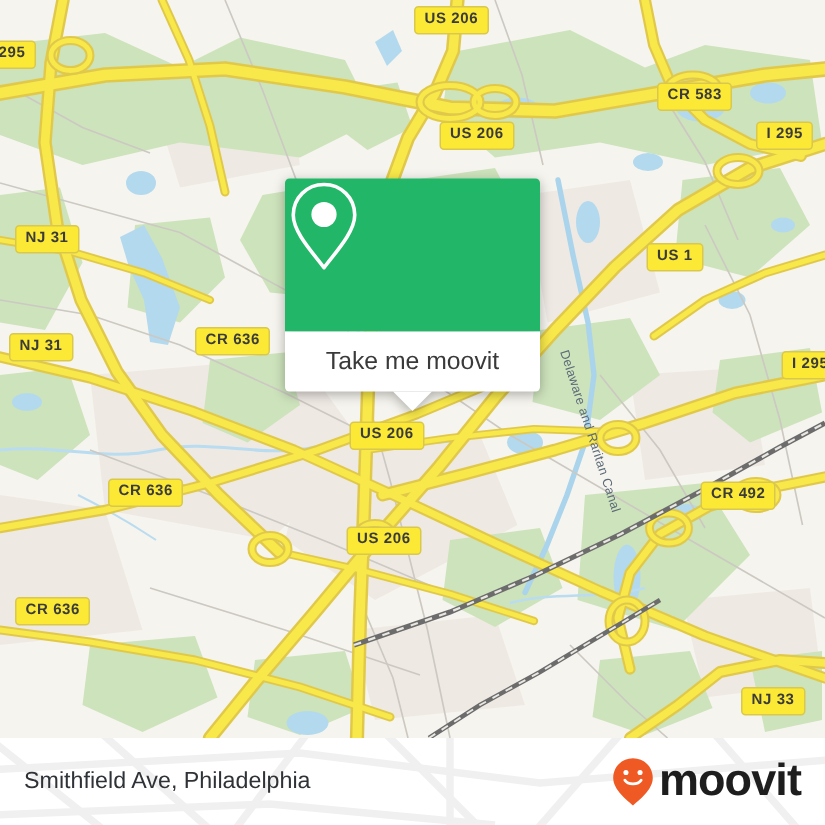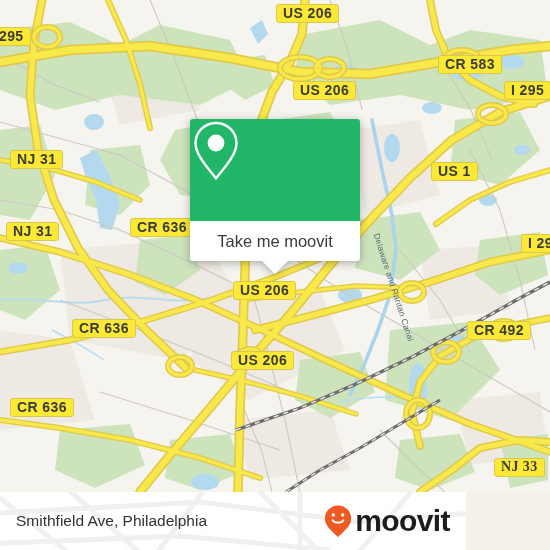--- a/index.html
+++ b/index.html
@@ -14,21 +14,21 @@
   #map{position:absolute;left:0;top:0;width:550px;height:492px;overflow:hidden;background:#f6f4ee;}
   #map svg{position:absolute;left:0;top:0;}
 
   
   .shield{
     position:absolute;
     background:#fbe936;
     border:1.6px solid #d9c84d;
     border-radius:3px;
     color:#3b3b3b;
-    font-size:14px;
+    font-size:10px;
     font-weight:bold;
     letter-spacing:.4px;
     padding:2px 6px 2.5px 6px;
     line-height:12px;
     white-space:nowrap;
     box-sizing:border-box;
     text-align:right;
   }
 
   
@@ -79,21 +79,21 @@
     left:50%;bottom:-13px;
     margin-left:-13px;
     width:0;height:0;
     border-left:13px solid transparent;
     border-right:13px solid transparent;
     border-top:13px solid #fff;
   }
 
   
   #footer{
-    position:absolute;left:0;bottom:0;width:466px;height:58px;
+    position:absolute;left:0;bottom:0;width:550px;height:58px;
     background:#ffffff;overflow:hidden;
   }
   #footer-watermark{position:absolute;left:0;top:0;opacity:1;}
   #footer-text{
     position:absolute;left:16px;top:50%;transform:translateY(-50%);
     font-size:15.5px;color:#2f3337;white-space:nowrap;
   }
   #logo{
     position:absolute;right:16px;top:50%;transform:translateY(-50%);
     display:flex;align-items:center;gap:2px;
@@ -287,21 +287,21 @@
         <div class="shield" style="left: 10px; top: 150px;">NJ 31</div>
         <div class="shield" style="left: 431px; top: 162px;">US 1</div>
         <div class="shield" style="left: 130px; top: 218px;">CR 636</div>
         <div class="shield" style="left: 6px; top: 222px;">NJ 31</div>
         <div class="shield" style="left: 521px; top: 234px;">I 295</div>
         <div class="shield" style="left: 233px; top: 281px;">US 206</div>
         <div class="shield" style="left: 72px; top: 319px;">CR 636</div>
         <div class="shield" style="left: 467px; top: 321px;">CR 492</div>
         <div class="shield" style="left: 231px; top: 351px;">US 206</div>
         <div class="shield" style="left: 10px; top: 398px;">CR 636</div>
-        <div class="shield" style="left: 494px; top: 458px; font-family: Liberation Serif, serif;">NJ 33</div>
+        <div class="shield" style="left: 494px; top: 458px;">NJ 33</div>
       </div>
 
 
     <div id="popup">
       <div id="popup-green">
         <svg width="52" height="64" viewBox="0 0 52 64">
           <path d="M26 4 C14.5 4 5.5 13 5.5 24.4 C5.5 36 19 50 26 59.5 C33 50 46.5 36 46.5 24.4 C46.5 13 37.5 4 26 4 Z" fill="none" stroke="#ffffff" stroke-width="2.4" stroke-linejoin="round"></path>
           <circle cx="26" cy="24" r="8.4" fill="#ffffff"></circle>
         </svg>
       </div>

